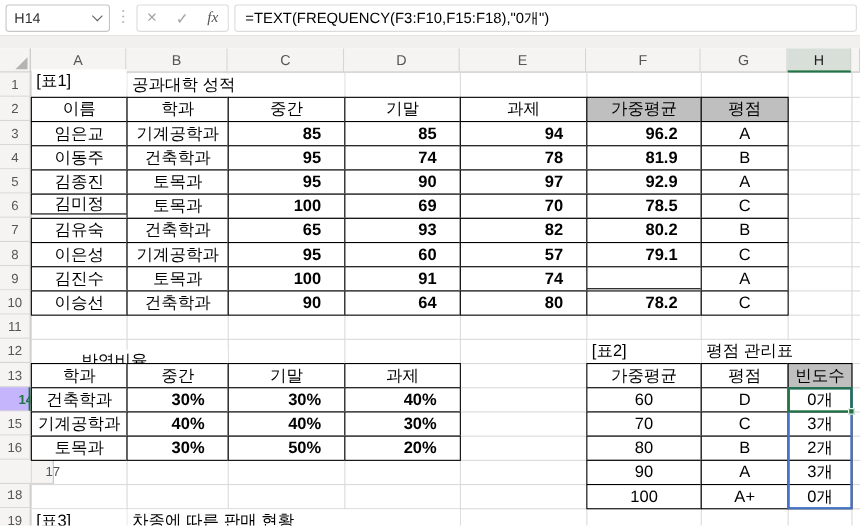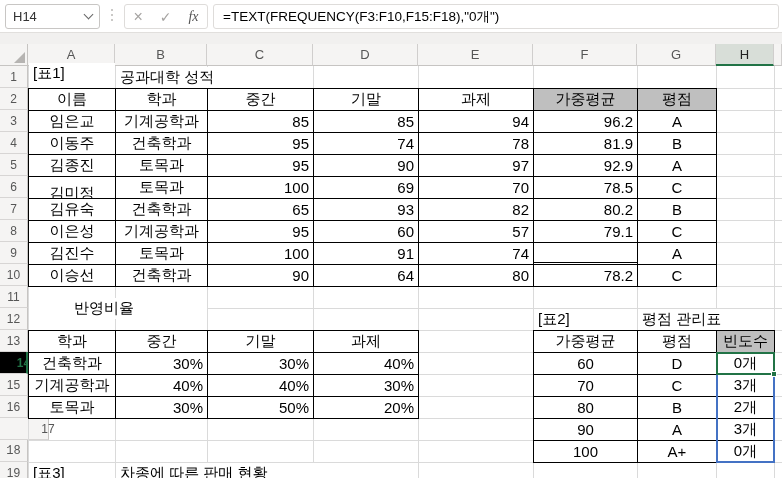--- a/index.html
+++ b/index.html
@@ -32,34 +32,34 @@
   .gapstrip { position:absolute; left:0; top:33px; width:782px; height:11px; background:#f1f0ef; }
 
   
   .colhdr { position:absolute; top:44px; height:22px; background:#f5f4f3; color:#565656;
             font-size:13px; display:flex; align-items:center; justify-content:center;
             border-right:1px solid #d0cecd; border-bottom:1px solid #c6c4c2; }
   .colhdr.sel { background:#d8ded8; border-bottom:2px solid var(--green); color:#222; }
   .rowhdr { position:absolute; left:0; width:28px; background:#f5f4f3; color:#565656;
             font-size:12px; display:flex; align-items:center; justify-content:center;
             border-right:1px solid #c6c4c2; border-bottom:1px solid #d7d5d4; }
-  .rowhdr.sel { background:#000000; color:var(--green); border-right:2px solid var(--green); font-weight:bold;padding-left:21px; }
+  .rowhdr.sel { background:#c4b5fd; color:var(--green); border-right:2px solid var(--green); font-weight:bold;padding-left:21px; }
   .corner { position:absolute; left:0; top:44px; width:28px; height:22px; background:#f5f4f3;
             border-right:1px solid #c6c4c2; border-bottom:1px solid #c6c4c2; }
   .corner:after { content:""; position:absolute; right:2px; bottom:2px;
                   border-left:11px solid transparent; border-bottom:11px solid #b6b4b2; }
 
   
   .vline { position:absolute; width:1px; background:#dadada; }
   .hline { position:absolute; height:1px; background:#dadada; }
   .cell { position:absolute; display:flex; align-items:center; font-size:15px; color:#000;
           white-space:nowrap; overflow:visible; }
   .cell.bordered { border:1px solid #000; background:#fff; overflow:hidden; }
   .al-c { justify-content:center; }
-  .al-r { justify-content:flex-end; padding-right:4px; }
+  .al-r { justify-content:flex-end; padding-right:21px;font-weight:bold; }
   .al-l { justify-content:flex-start; padding-left:4px; }
   .cell.label { background:#fff; }
 
   
   .spillrange { position:absolute; border:2px solid var(--blue); pointer-events:none; }
   .activecell { position:absolute; border:2px solid var(--green); pointer-events:none; }
   .handle { position:absolute; width:6px; height:6px; background:var(--green); border:1px solid #fff; }
 </style>
 </head>
 <body>
@@ -165,21 +165,21 @@
       <div class="cell bordered al-r" style="left: 418px; top: 132px; width: 116px; height: 23px;">78</div>
       <div class="cell bordered al-r" style="left: 533px; top: 132px; width: 105px; height: 23px;">81.9</div>
       <div class="cell bordered al-c" style="left: 637px; top: 132px; width: 80px; height: 23px;">B</div>
       <div class="cell bordered al-c" style="left: 28px; top: 154px; width: 88px; height: 23px;">김종진</div>
       <div class="cell bordered al-c" style="left: 115px; top: 154px; width: 93px; height: 23px;">토목과</div>
       <div class="cell bordered al-r" style="left: 207px; top: 154px; width: 107px; height: 23px;">95</div>
       <div class="cell bordered al-r" style="left: 313px; top: 154px; width: 106px; height: 23px;">90</div>
       <div class="cell bordered al-r" style="left: 418px; top: 154px; width: 116px; height: 23px;">97</div>
       <div class="cell bordered al-r" style="left: 533px; top: 154px; width: 105px; height: 23px;">92.9</div>
       <div class="cell bordered al-c" style="left: 637px; top: 154px; width: 80px; height: 23px;">A</div>
-      <div class="cell bordered al-c" style="left: 28px; top: 176px; width: 88px; height: 35px;">김미정</div>
+      <div class="cell bordered al-c" style="left: 28px; top: 176px; width: 88px; height: 19px;">김미정</div>
       <div class="cell bordered al-c" style="left: 115px; top: 176px; width: 93px; height: 23px;">토목과</div>
       <div class="cell bordered al-r" style="left: 207px; top: 176px; width: 107px; height: 23px;">100</div>
       <div class="cell bordered al-r" style="left: 313px; top: 176px; width: 106px; height: 23px;">69</div>
       <div class="cell bordered al-r" style="left: 418px; top: 176px; width: 116px; height: 23px;">70</div>
       <div class="cell bordered al-r" style="left: 533px; top: 176px; width: 105px; height: 23px;">78.5</div>
       <div class="cell bordered al-c" style="left: 637px; top: 176px; width: 80px; height: 23px;">C</div>
       <div class="cell bordered al-c" style="left: 28px; top: 198px; width: 88px; height: 23px;">김유숙</div>
       <div class="cell bordered al-c" style="left: 115px; top: 198px; width: 93px; height: 23px;">건축학과</div>
       <div class="cell bordered al-r" style="left: 207px; top: 198px; width: 107px; height: 23px;">65</div>
       <div class="cell bordered al-r" style="left: 313px; top: 198px; width: 106px; height: 23px;">93</div>
@@ -200,21 +200,21 @@
       <div class="cell bordered al-r" style="left: 418px; top: 242px; width: 116px; height: 23px;">74</div>
       <div class="cell bordered al-r" style="left: 533px; top: 242px; width: 105px; height: 23px; margin-top: 20px;">90.3</div>
       <div class="cell bordered al-c" style="left: 637px; top: 242px; width: 80px; height: 23px;">A</div>
       <div class="cell bordered al-c" style="left: 28px; top: 264px; width: 88px; height: 23px;">이승선</div>
       <div class="cell bordered al-c" style="left: 115px; top: 264px; width: 93px; height: 23px;">건축학과</div>
       <div class="cell bordered al-r" style="left: 207px; top: 264px; width: 107px; height: 23px;">90</div>
       <div class="cell bordered al-r" style="left: 313px; top: 264px; width: 106px; height: 23px;">64</div>
       <div class="cell bordered al-r" style="left: 418px; top: 264px; width: 116px; height: 23px;">80</div>
       <div class="cell bordered al-r" style="left: 533px; top: 264px; width: 105px; height: 23px;">78.2</div>
       <div class="cell bordered al-c" style="left: 637px; top: 264px; width: 80px; height: 23px;">C</div>
-      <div class="cell label al-l" style="left: 29px; top: 298px; width: 178px; height: 21px; padding-left: 45px;">반영비율</div>
+      <div class="cell label al-l" style="left: 29px; top: 318px; width: 178px; height: 21px; padding-left: 45px;">반영비율</div>
       <div class="cell bordered al-c" style="left: 28px; top: 330px; width: 88px; height: 23px;">학과</div>
       <div class="cell bordered al-c" style="left: 115px; top: 330px; width: 93px; height: 23px;">중간</div>
       <div class="cell bordered al-c" style="left: 207px; top: 330px; width: 107px; height: 23px;">기말</div>
       <div class="cell bordered al-c" style="left: 313px; top: 330px; width: 106px; height: 23px;">과제</div>
       <div class="cell bordered al-c" style="left: 28px; top: 352px; width: 88px; height: 23px;">건축학과</div>
       <div class="cell bordered al-r" style="left: 115px; top: 352px; width: 93px; height: 23px;">30%</div>
       <div class="cell bordered al-r" style="left: 207px; top: 352px; width: 107px; height: 23px;">30%</div>
       <div class="cell bordered al-r" style="left: 313px; top: 352px; width: 106px; height: 23px;">40%</div>
       <div class="cell bordered al-c" style="left: 28px; top: 374px; width: 88px; height: 23px;">기계공학과</div>
       <div class="cell bordered al-r" style="left: 115px; top: 374px; width: 93px; height: 23px;">40%</div>

